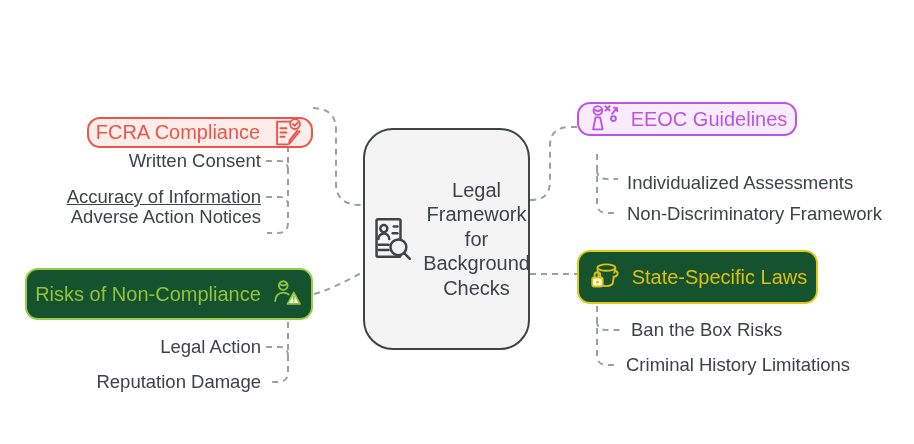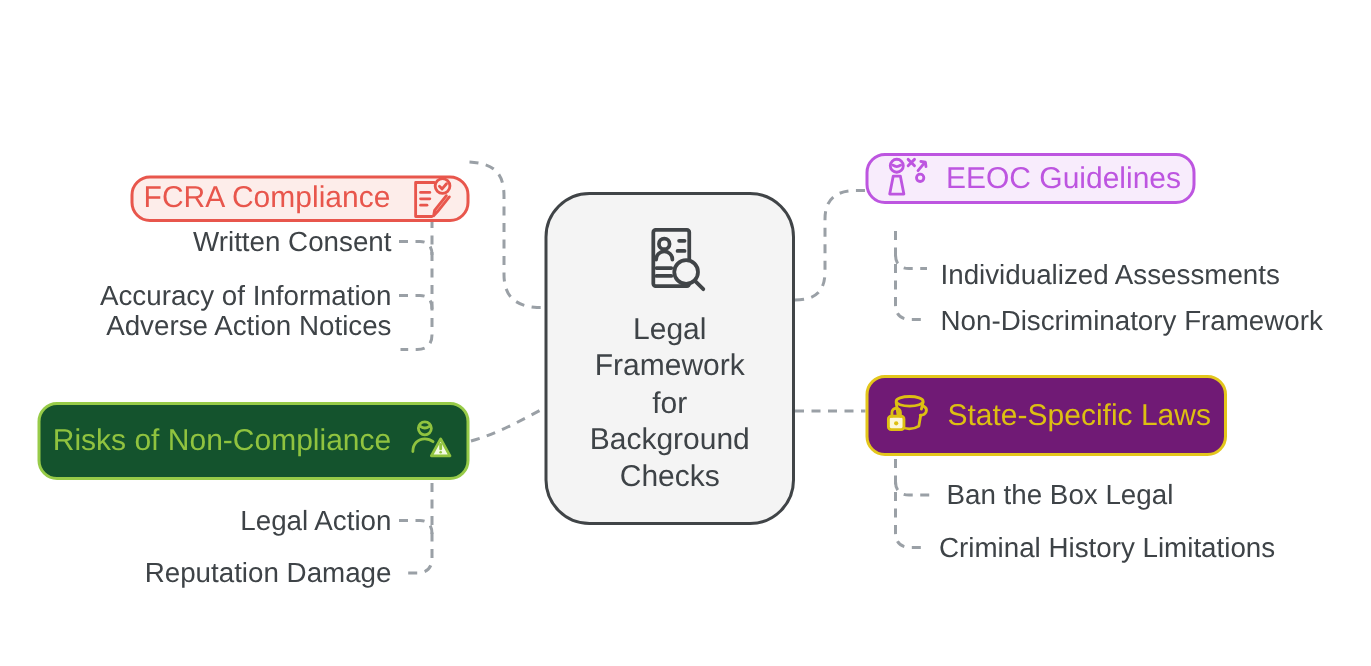--- a/index.html
+++ b/index.html
@@ -10,33 +10,33 @@
   .wires{position:absolute;left:0;top:0;width:914px;height:444px;}
   .wire{fill:none;stroke:#9aa0a6;stroke-width:2;stroke-dasharray:6 5;}
 
   .branch{
     position:absolute;display:flex;align-items:center;justify-content:center;gap:10px;
     border:2px solid;border-radius:13px;font-size:20px;box-sizing:border-box;white-space:nowrap;
   }
   #n-fcra {left:87px;  top:85px;  width:226px; height:31px; color:#e8564c; border-color:#e8564c; background:#fdedea;margin-top:32px;}
   #n-risks{left:25px;  top:268px; width:288px; height:52px; color:#90c33f; border-color:#97cb48; background:#14532d;}
   #n-eeoc {left:577px; top:102px; width:220px; height:34px; color:#bd55e0; border-color:#bd55e0; background:#f8ecfc;}
-  #n-state{left:577px; top:250px; width:241px; height:54px; color:#ddbf12; border-color:#e3c61c; background:#701a75;}
+  #n-state{left:577px; top:250px; width:241px; height:54px; color:#ddbf12; border-color:#e3c61c; background:#14532d;}
 
   #n-center{
     position:absolute;left:363px;top:128px;width:167px;height:222px;box-sizing:border-box;
     border:2px solid #404447;border-radius:30px;background:#f4f4f4;color:#3e4347;
-    display:flex;flex-direction:column;align-items:center;justify-content:center;gap:10px;
+    display:flex;flex-direction:row;align-items:center;justify-content:center;gap:10px;
   }
   .center-text{width:118px;text-align:center;font-size:20px;line-height:24.5px;color:#3e4347;}
 
   .leaf{position:absolute;font-size:18.5px;line-height:22px;color:#3e4347;white-space:nowrap;}
   .leaf.r{text-align:right;}
   #lf-wc {right:653px;top:150px;margin-left:36px;}
-  #lf-ai {right:653px;top:186px;}
+  #lf-ai {right:653px;top:186px;text-decoration:underline;}
   #lf-aan{right:653px;top:206px;}
   #lf-la {right:653px;top:336px;}
   #lf-rd {right:653px;top:371px;}
   #lf-ia {left:627px;top:172px;}
   #lf-ndp{left:627px;top:203px;}
   #lf-btb{left:631px;top:319px;}
   #lf-chl{left:626px;top:354px;}
 
   .icn{flex:0 0 auto;display:block;}
 </style>
@@ -141,16 +141,16 @@
         <path d="M29 8.8 L27.8 13.5"></path>
         <path d="M29.5 11.5 c 3.3 1.9 2 6.1 -2.5 6.3"></path>
         <path d="M12.5 25.5 c 4 2.6 9.5 2.6 13.5 0 l 1.3 -7.5"></path>
         <rect x="4.5" y="18.5" width="11" height="9.5" rx="2" fill="#fcf7da"></rect>
         <path d="M7 18.5 v-2.6 a3 3 0 0 1 6 0 v2.6"></path>
         <circle cx="10" cy="23.5" r="1.5" fill="currentColor" stroke="none"></circle>
       </g>
     </svg>
     <span>State-Specific Laws</span>
   </div>
-  <div id="lf-btb" class="leaf">Ban the Box Legal</div>
+  <div id="lf-btb" class="leaf">Ban the Box Risks</div>
   <div id="lf-chl" class="leaf">Criminal History Limitations</div>
 
 </div>
 
 </body></html>

